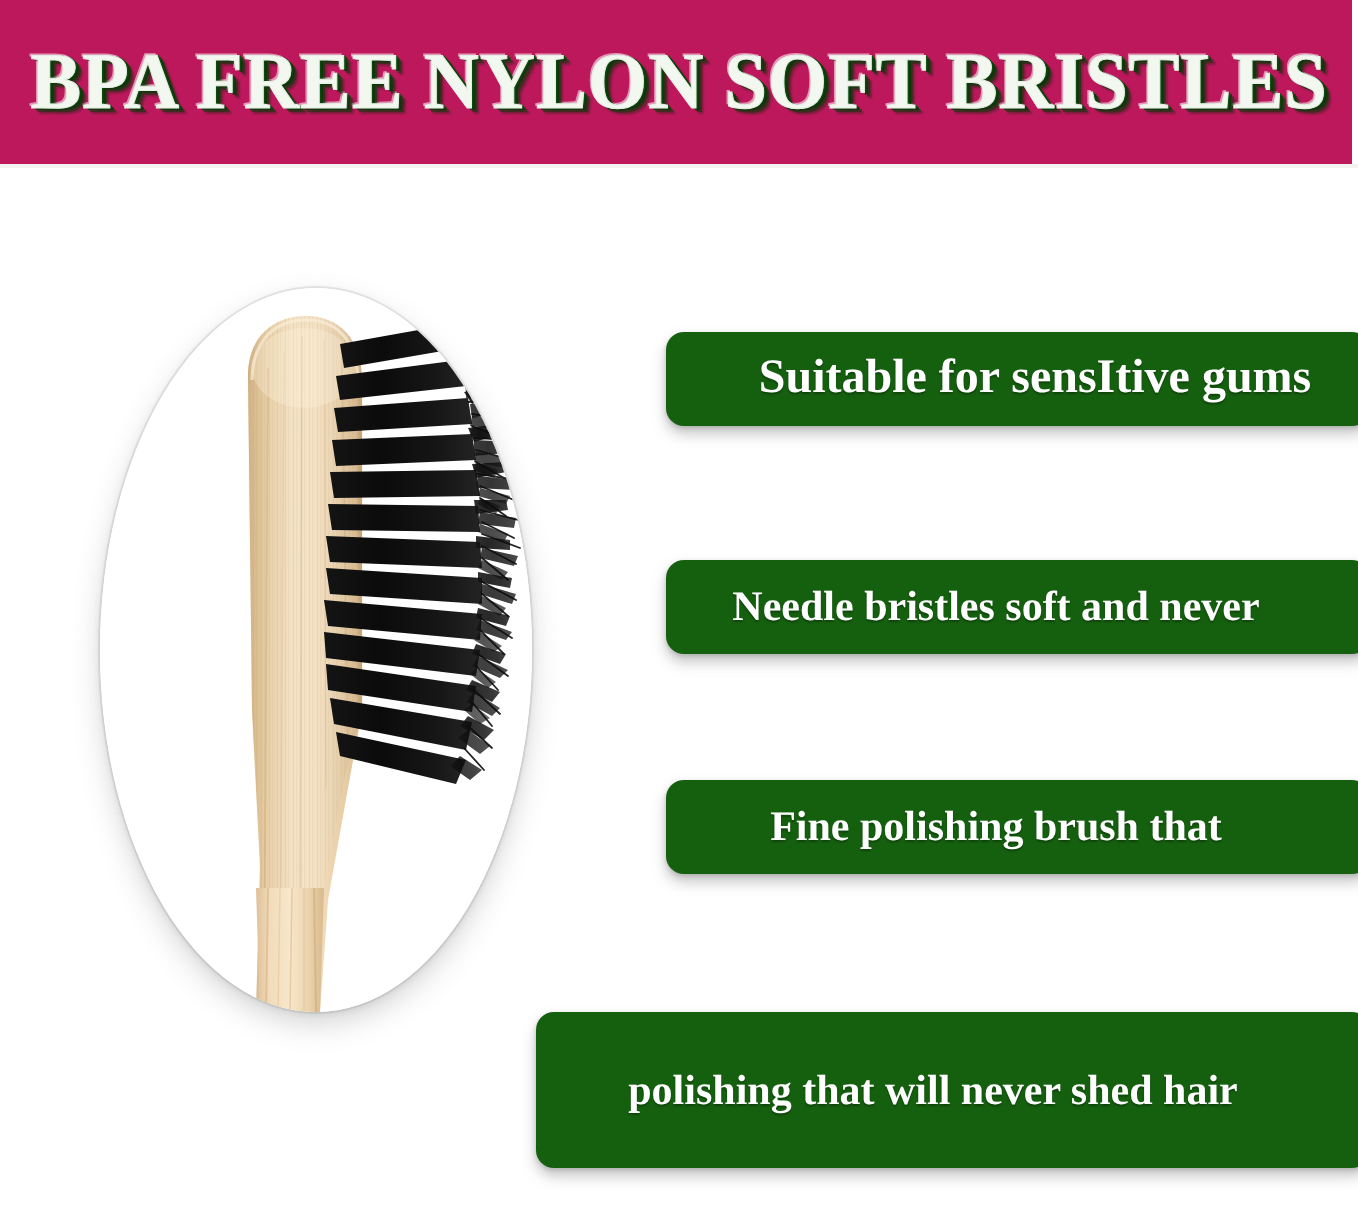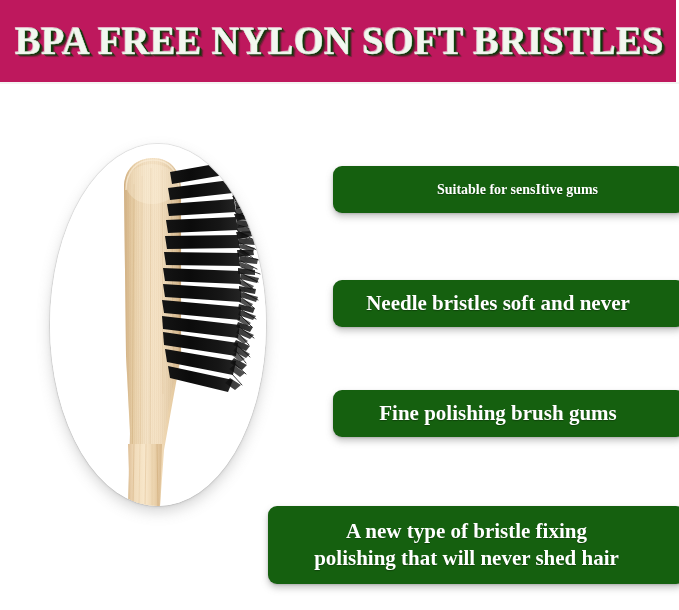--- a/index.html
+++ b/index.html
@@ -141,21 +141,21 @@
 
   
   #feature-box-1 {
     left: 333px;
     top: 166px;
     width: 352px;
     height: 47px;
     justify-content: center;
     padding-right: 22px;
   }
-  #feature-box-1 .feature-text { font-size: 14px; margin-left: 39px; }
+  #feature-box-1 .feature-text { font-size: 24px; margin-left: 39px; }
 
   
   #feature-box-2 {
     left: 333px;
     top: 280px;
     width: 352px;
     height: 47px;
     justify-content: center;
     padding-right: 22px;
   }
@@ -418,21 +418,20 @@
 
   <div class="feature-box" id="feature-box-1">
     <span class="feature-text">Suitable for sensItive gums</span>
   </div>
 
   <div class="feature-box" id="feature-box-2">
     <span class="feature-text">Needle bristles soft and never</span>
   </div>
 
   <div class="feature-box" id="feature-box-3">
-    <span class="feature-text">Fine polishing brush gums</span>
+    <span class="feature-text">Fine polishing brush that</span>
   </div>
 
   <div class="feature-box" id="feature-box-4">
-    <span class="feature-text">A new type of bristle fixing</span>
     <span class="feature-text">polishing that will never shed hair</span>
   </div>
 
 </div>
 
 </body></html>

